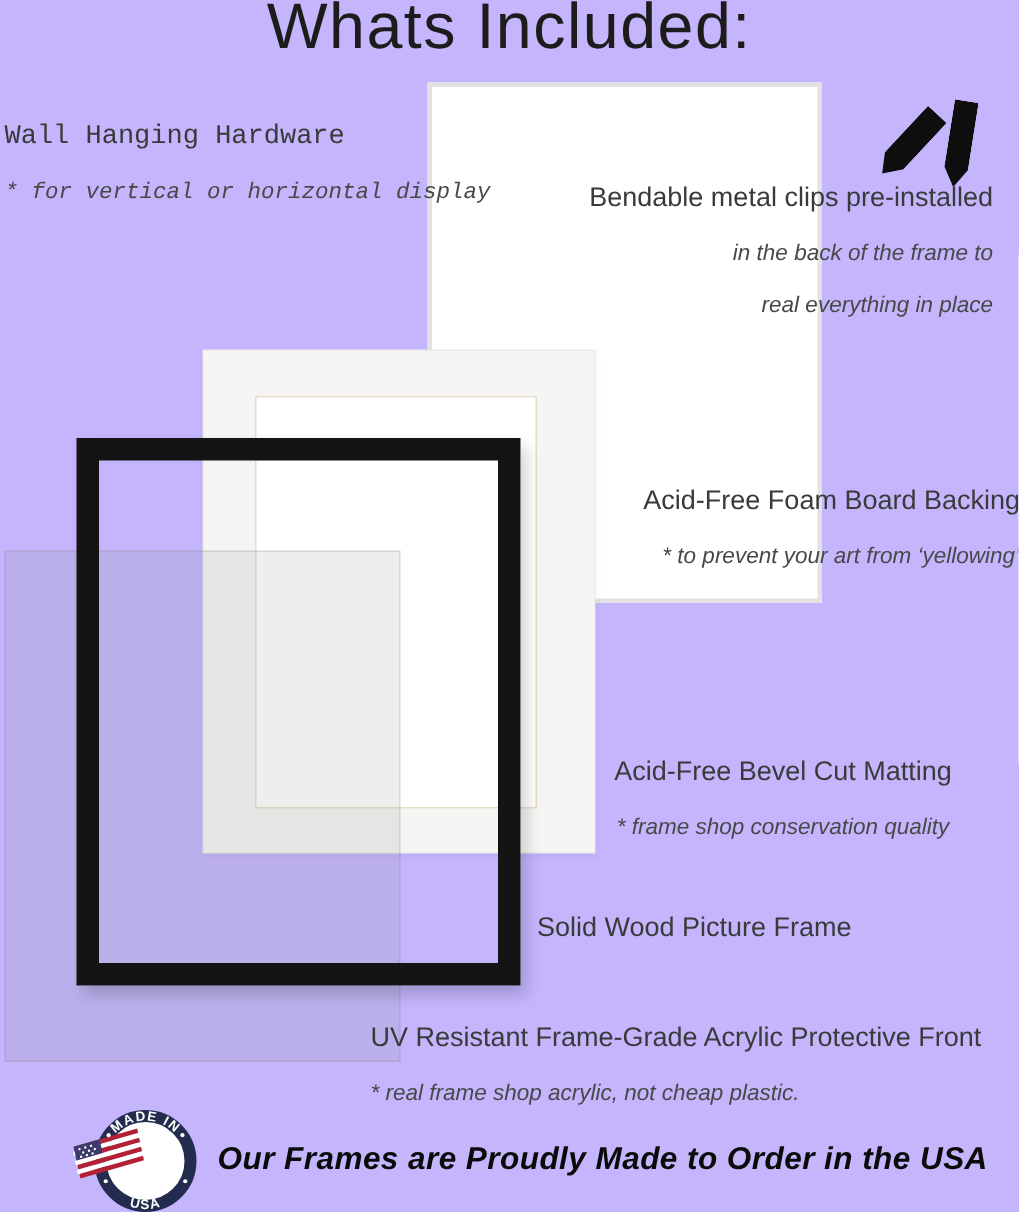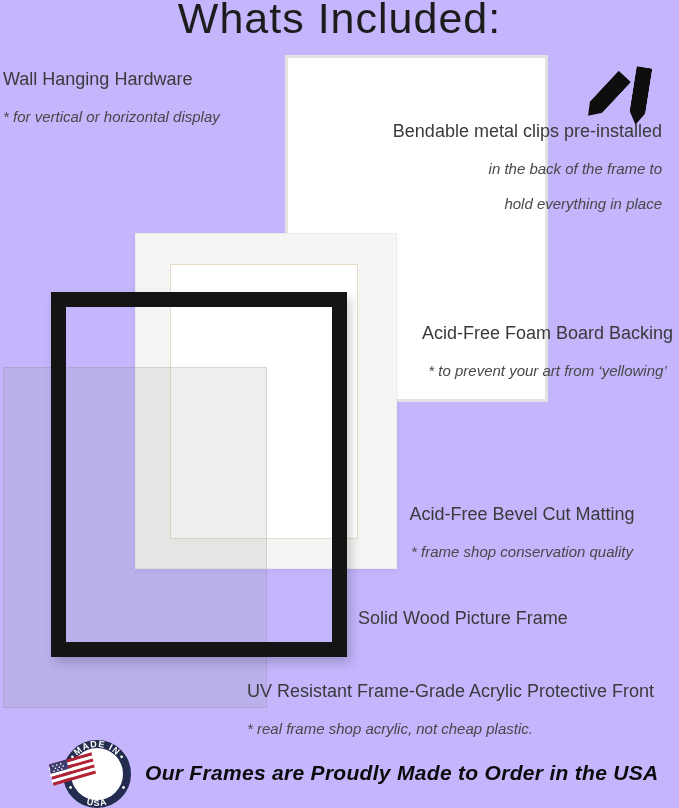--- a/index.html
+++ b/index.html
@@ -42,24 +42,24 @@
   .clip{
     position:absolute;display:block;background:#0e0e0e;border-radius:1px;
     clip-path:polygon(0% 0%,100% 0%,100% 78%,50% 100%,0% 78%);
   }
   .clip-a{left:8px;top:3px;width:17px;height:54px;transform:rotate(43deg);}
   .clip-b{left:42px;top:1px;width:16px;height:58px;transform:rotate(9deg);}
   
   .label{position:absolute;z-index:6;}
   .label .t{font-size:18px;line-height:23px;color:#3a3a3a;}
   .label .s{font-size:15px;line-height:19px;font-style:italic;color:#484848;margin-top:16px;}
-  .b-wall{left:3px;top:68px;}
+  .b-wall{left:3px;top:80px;font-family:Liberation Mono, monospace;}
   .b-easel{left:3px;top:130px;}
   .b-clips{right:17px;top:120px;text-align:right;}
-  .b-foam{left:415px;top:322px;width:265px;text-align:center;}
+  .b-foam{left:415px;top:322px;width:265px;text-align:right;}
   .b-mat{left:390px;top:503px;width:264px;text-align:center;}
   .b-frame{left:358px;top:607px;}
   .b-uv{left:247px;top:680px;}
   
   .badge{position:absolute;left:46px;top:738px;width:92px;height:70px;z-index:6;}
   .badge .arc{font-size:9px;font-weight:bold;fill:#ffffff;letter-spacing:1px;
     font-family:"Liberation Sans",sans-serif;}
   .footer-text{
     position:absolute;left:133px;top:761px;z-index:6;
     font-size:21px;font-weight:bold;font-style:italic;
@@ -87,21 +87,21 @@
 
   <div class="label b-wall">
     <div class="t">Wall Hanging Hardware</div>
     <div class="s">* for vertical or horizontal display</div>
   </div>
 
 
   <div class="label b-clips">
     <div class="t">Bendable metal clips pre-installed</div>
     <div class="s">in the back of the frame to</div>
-    <div class="s">hold everything in place</div>
+    <div class="s">real everything in place</div>
   </div>
 
   <div class="label b-foam">
     <div class="t">Acid-Free Foam Board Backing</div>
     <div class="s">* to prevent your art from ‘yellowing’</div>
   </div>
 
   <div class="label b-mat">
     <div class="t">Acid-Free Bevel Cut Matting</div>
     <div class="s">* frame shop conservation quality</div>

